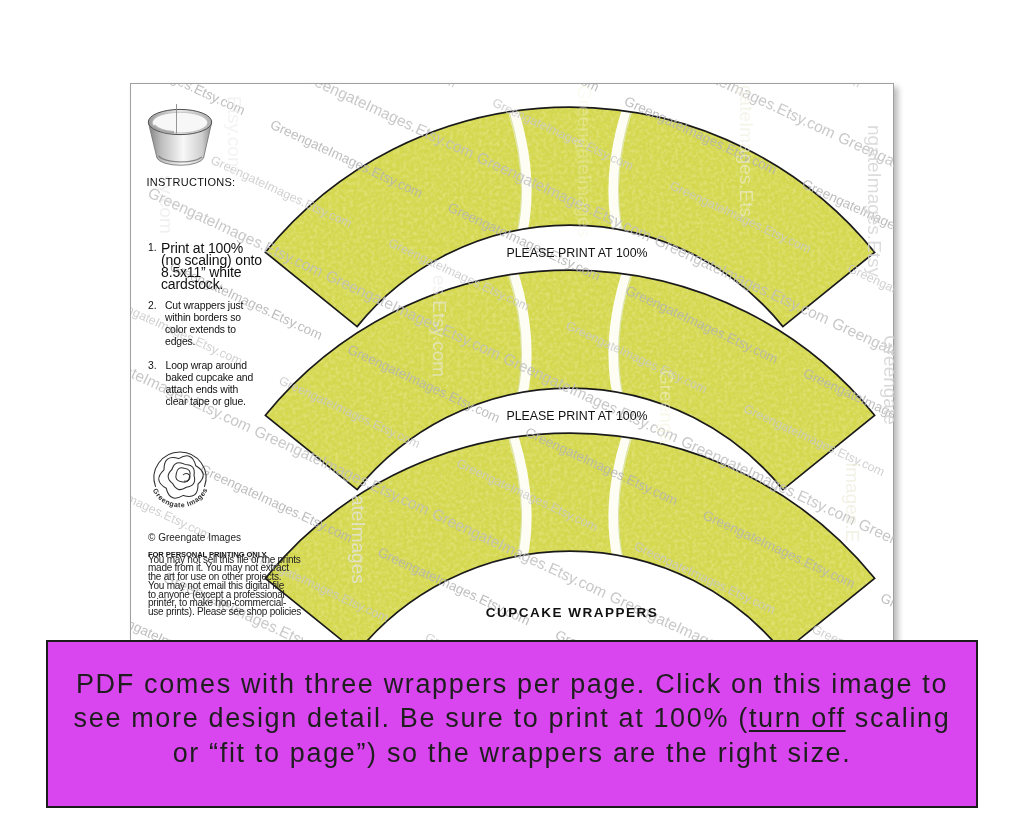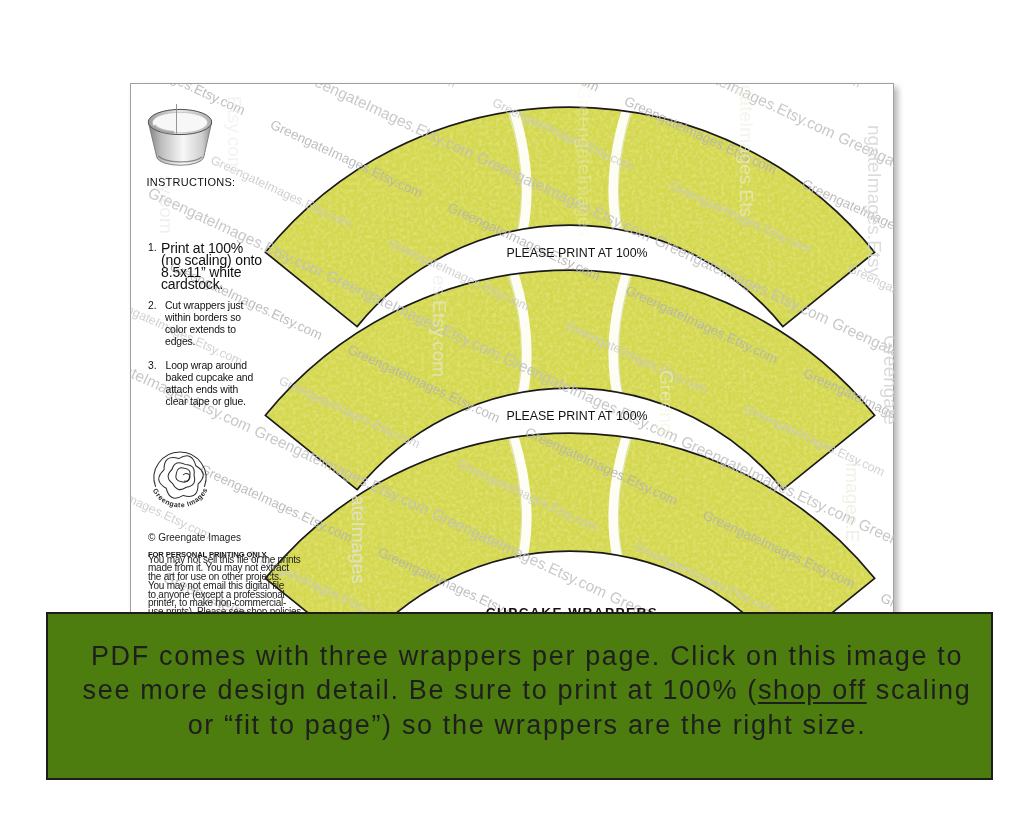--- a/index.html
+++ b/index.html
@@ -1,21 +1,21 @@
 <!DOCTYPE html>
 <html><head><meta charset="utf-8">
 <style>
 html,body{margin:0;padding:0;background:#fff;}
 #stage{position:absolute;top:0;left:0;width:1024px;height:819px;background:#fff;overflow:hidden;
  font-family:"Liberation Sans",sans-serif;}
 #page{position:absolute;left:130px;top:83px;width:764px;height:655px;background:#fff;
  border:1px solid #a0a0a0;box-shadow:4px 4px 6px rgba(0,0,0,0.28);box-sizing:border-box;}
 .abs{position:absolute;}
-#cap{position:absolute;left:46px;top:612px;width:928px;height:164px;background:#4d7c0f;border:2px solid #1c1c1c;
- font-size:27px;letter-spacing:1.65px;color:#1e1e1e;text-align:center;padding-left:15px;}
+#cap{position:absolute;left:46px;top:640px;width:928px;height:164px;background:#d946ef;border:2px solid #1c1c1c;
+ font-size:27px;letter-spacing:1.65px;color:#1e1e1e;text-align:center;}
 #cap .in{margin-top:25px;line-height:34.3px;}
 </style></head>
 <body>
 <div id="stage">
 
 <div id="page"></div>
 
 <svg class="abs" style="left:131px;top:84px" width="763" height="696" viewBox="131 84 763 696">
 <defs>
 <filter id="grain" x="0" y="0" width="100%" height="100%">
@@ -223,14 +223,14 @@
 
 <div class="abs" style="left:165.5px;top:359.5px;font-size:10.4px;line-height:12px;letter-spacing:-0.15px;color:#101010">Loop wrap around<br>baked cupcake and<br>attach ends with<br>clear tape or glue.</div>
 
 <div class="abs" style="left:148px;top:531.5px;font-size:10px;color:#222">© Greengate Images</div>
 
 <div class="abs" style="left:148px;top:550px;font-size:7.6px;font-weight:bold;letter-spacing:-0.1px;color:#111">FOR PERSONAL PRINTING ONLY.</div>
 
 <div class="abs" style="left:148px;top:555.5px;font-size:10px;line-height:8.8px;letter-spacing:-0.25px;color:#222">You may not sell this file or the prints<br>made from it. You may not extract<br>the art for use on other projects.<br>You may not email this digital file<br>to anyone (except a professional<br>printer, to make non-commercial-<br>use prints). Please see shop policies</div>
 
 <div id="cap">
-      <div class="in">PDF comes with three wrappers per page. Click on this image to<br>see more design detail. Be sure to print at 100% (<span style="text-decoration:underline;text-underline-offset:3px">shop off</span> scaling<br>or “fit to page”) so the wrappers are the right size.</div>
+      <div class="in">PDF comes with three wrappers per page. Click on this image to<br>see more design detail. Be sure to print at 100% (<span style="text-decoration:underline;text-underline-offset:3px">turn off</span> scaling<br>or “fit to page”) so the wrappers are the right size.</div>
     </div>
 </div>
 </body></html>

